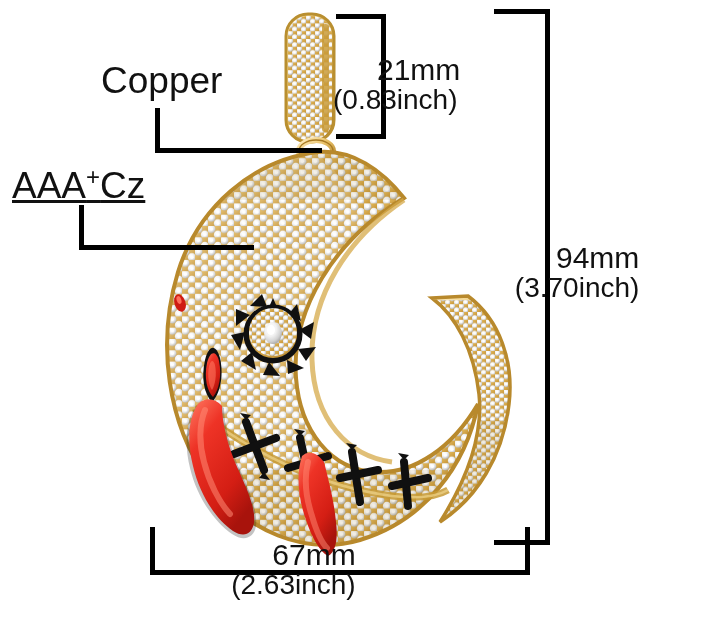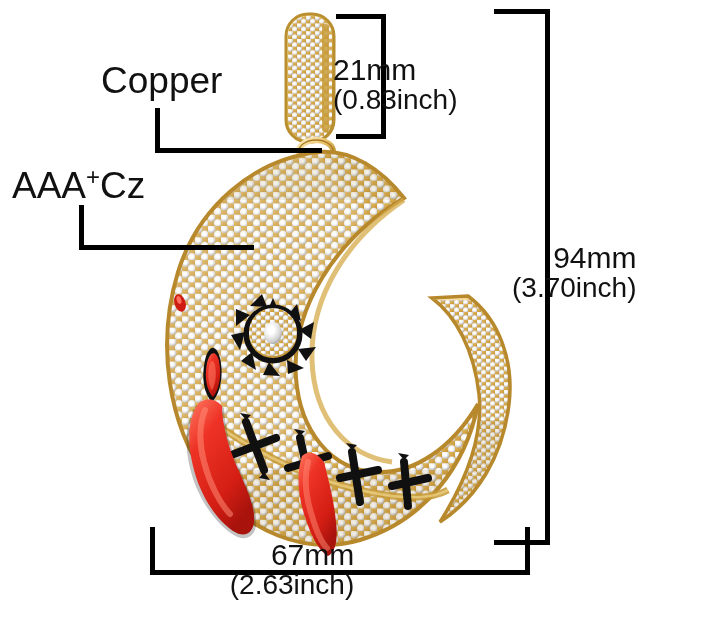--- a/index.html
+++ b/index.html
@@ -7,25 +7,25 @@
   body{
     width:710px;height:632px;overflow:hidden;
     font-family:"Liberation Sans","DejaVu Sans",sans-serif;
     color:#000;position:relative;
   }
   #stage{position:absolute;left:0;top:0;width:710px;height:632px;background:#fff;}
 
   
   .anno{position:absolute;white-space:nowrap;color:#111;line-height:1;}
   #label-copper{left:101px;top:62px;font-size:37px;letter-spacing:0px;}
-  #label-aaa{left:12px;top:167px;font-size:37px;}
+  #label-aaa{left:12px;top:167px;font-size:37px;text-decoration:underline;}
   #label-aaa .sup{font-size:24px;vertical-align:super;line-height:0;}
 
   .dim{position:absolute;white-space:nowrap;color:#111;text-align:center;line-height:1.02;}
-  .dim .big{display:block;font-size:30px;}
+  .dim .big{display:block;font-size:30px;padding-left:44px;}
   .dim .small{display:block;font-size:28px;}
 
   #dim-21{left:333px;top:55px;text-align:left;}
   #dim-94{left:512px;top:243px;text-align:right;}
   #dim-67{left:292px;top:540px;text-align:right;transform:translateX(-50%);}
   #netweight{position:absolute;left:432px;top:571px;font-size:34px;white-space:nowrap;color:#111;line-height:1;}
 
   
   .rule{position:absolute;background:#000;}
 

